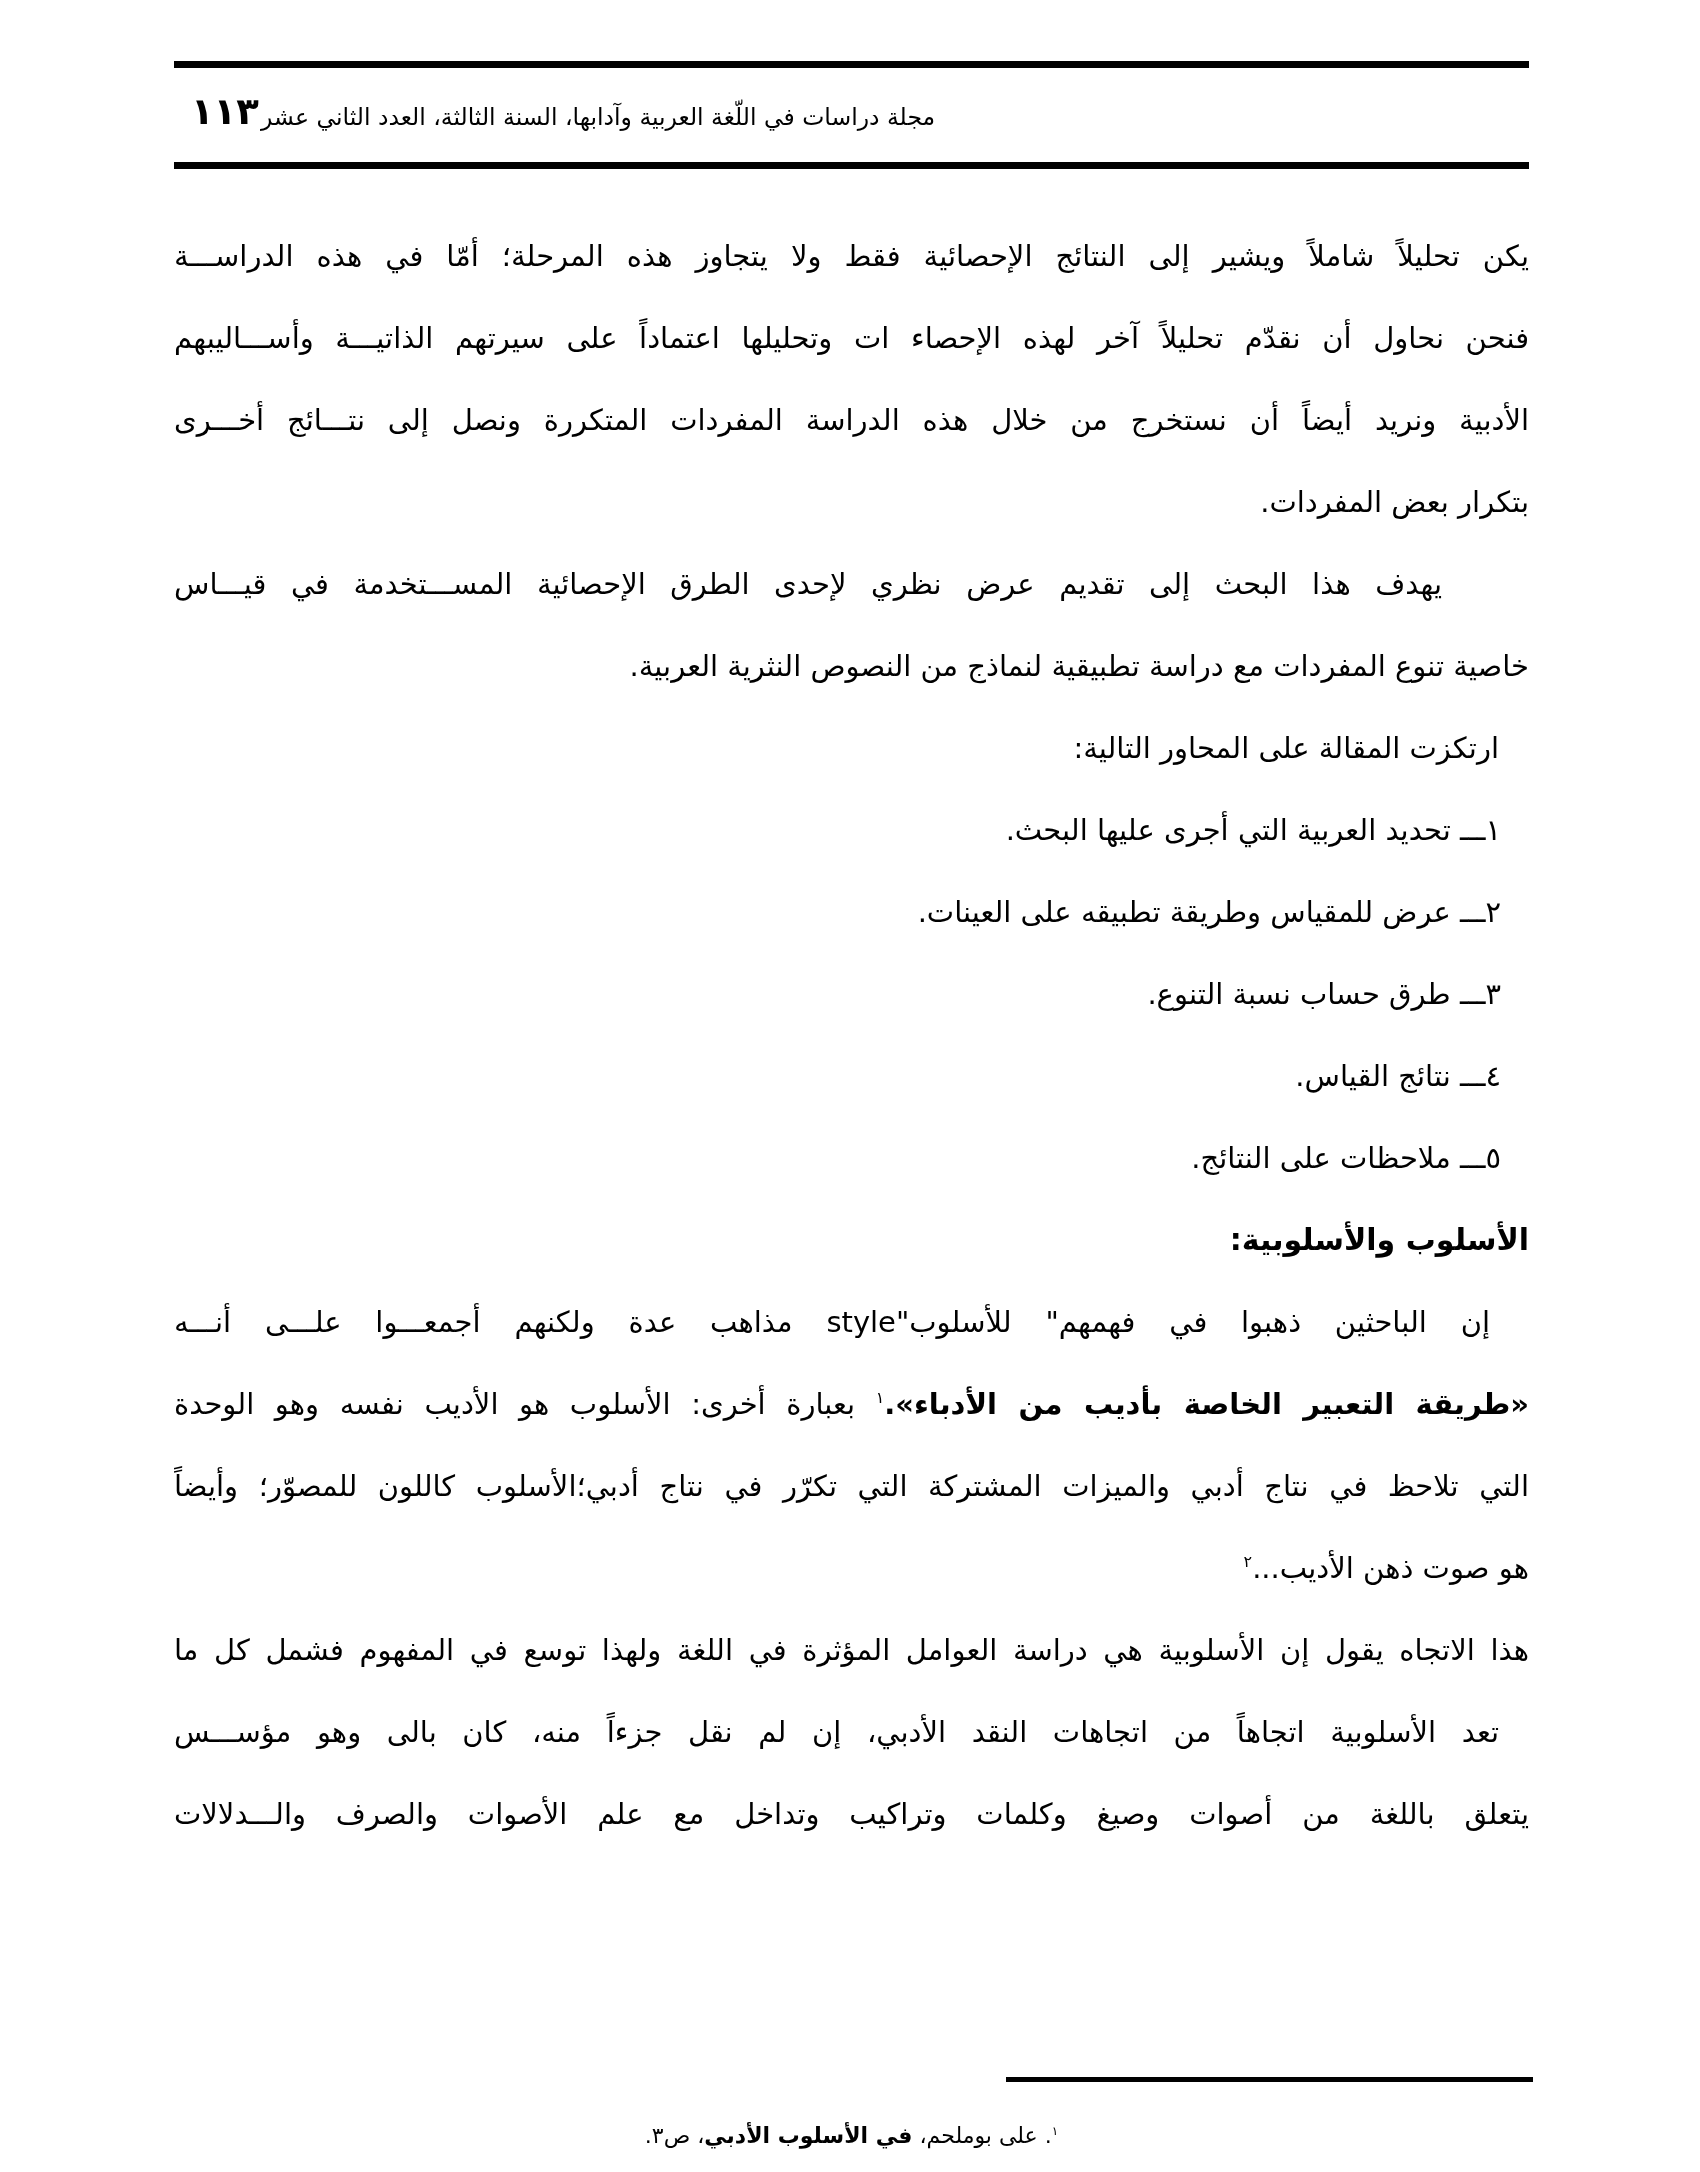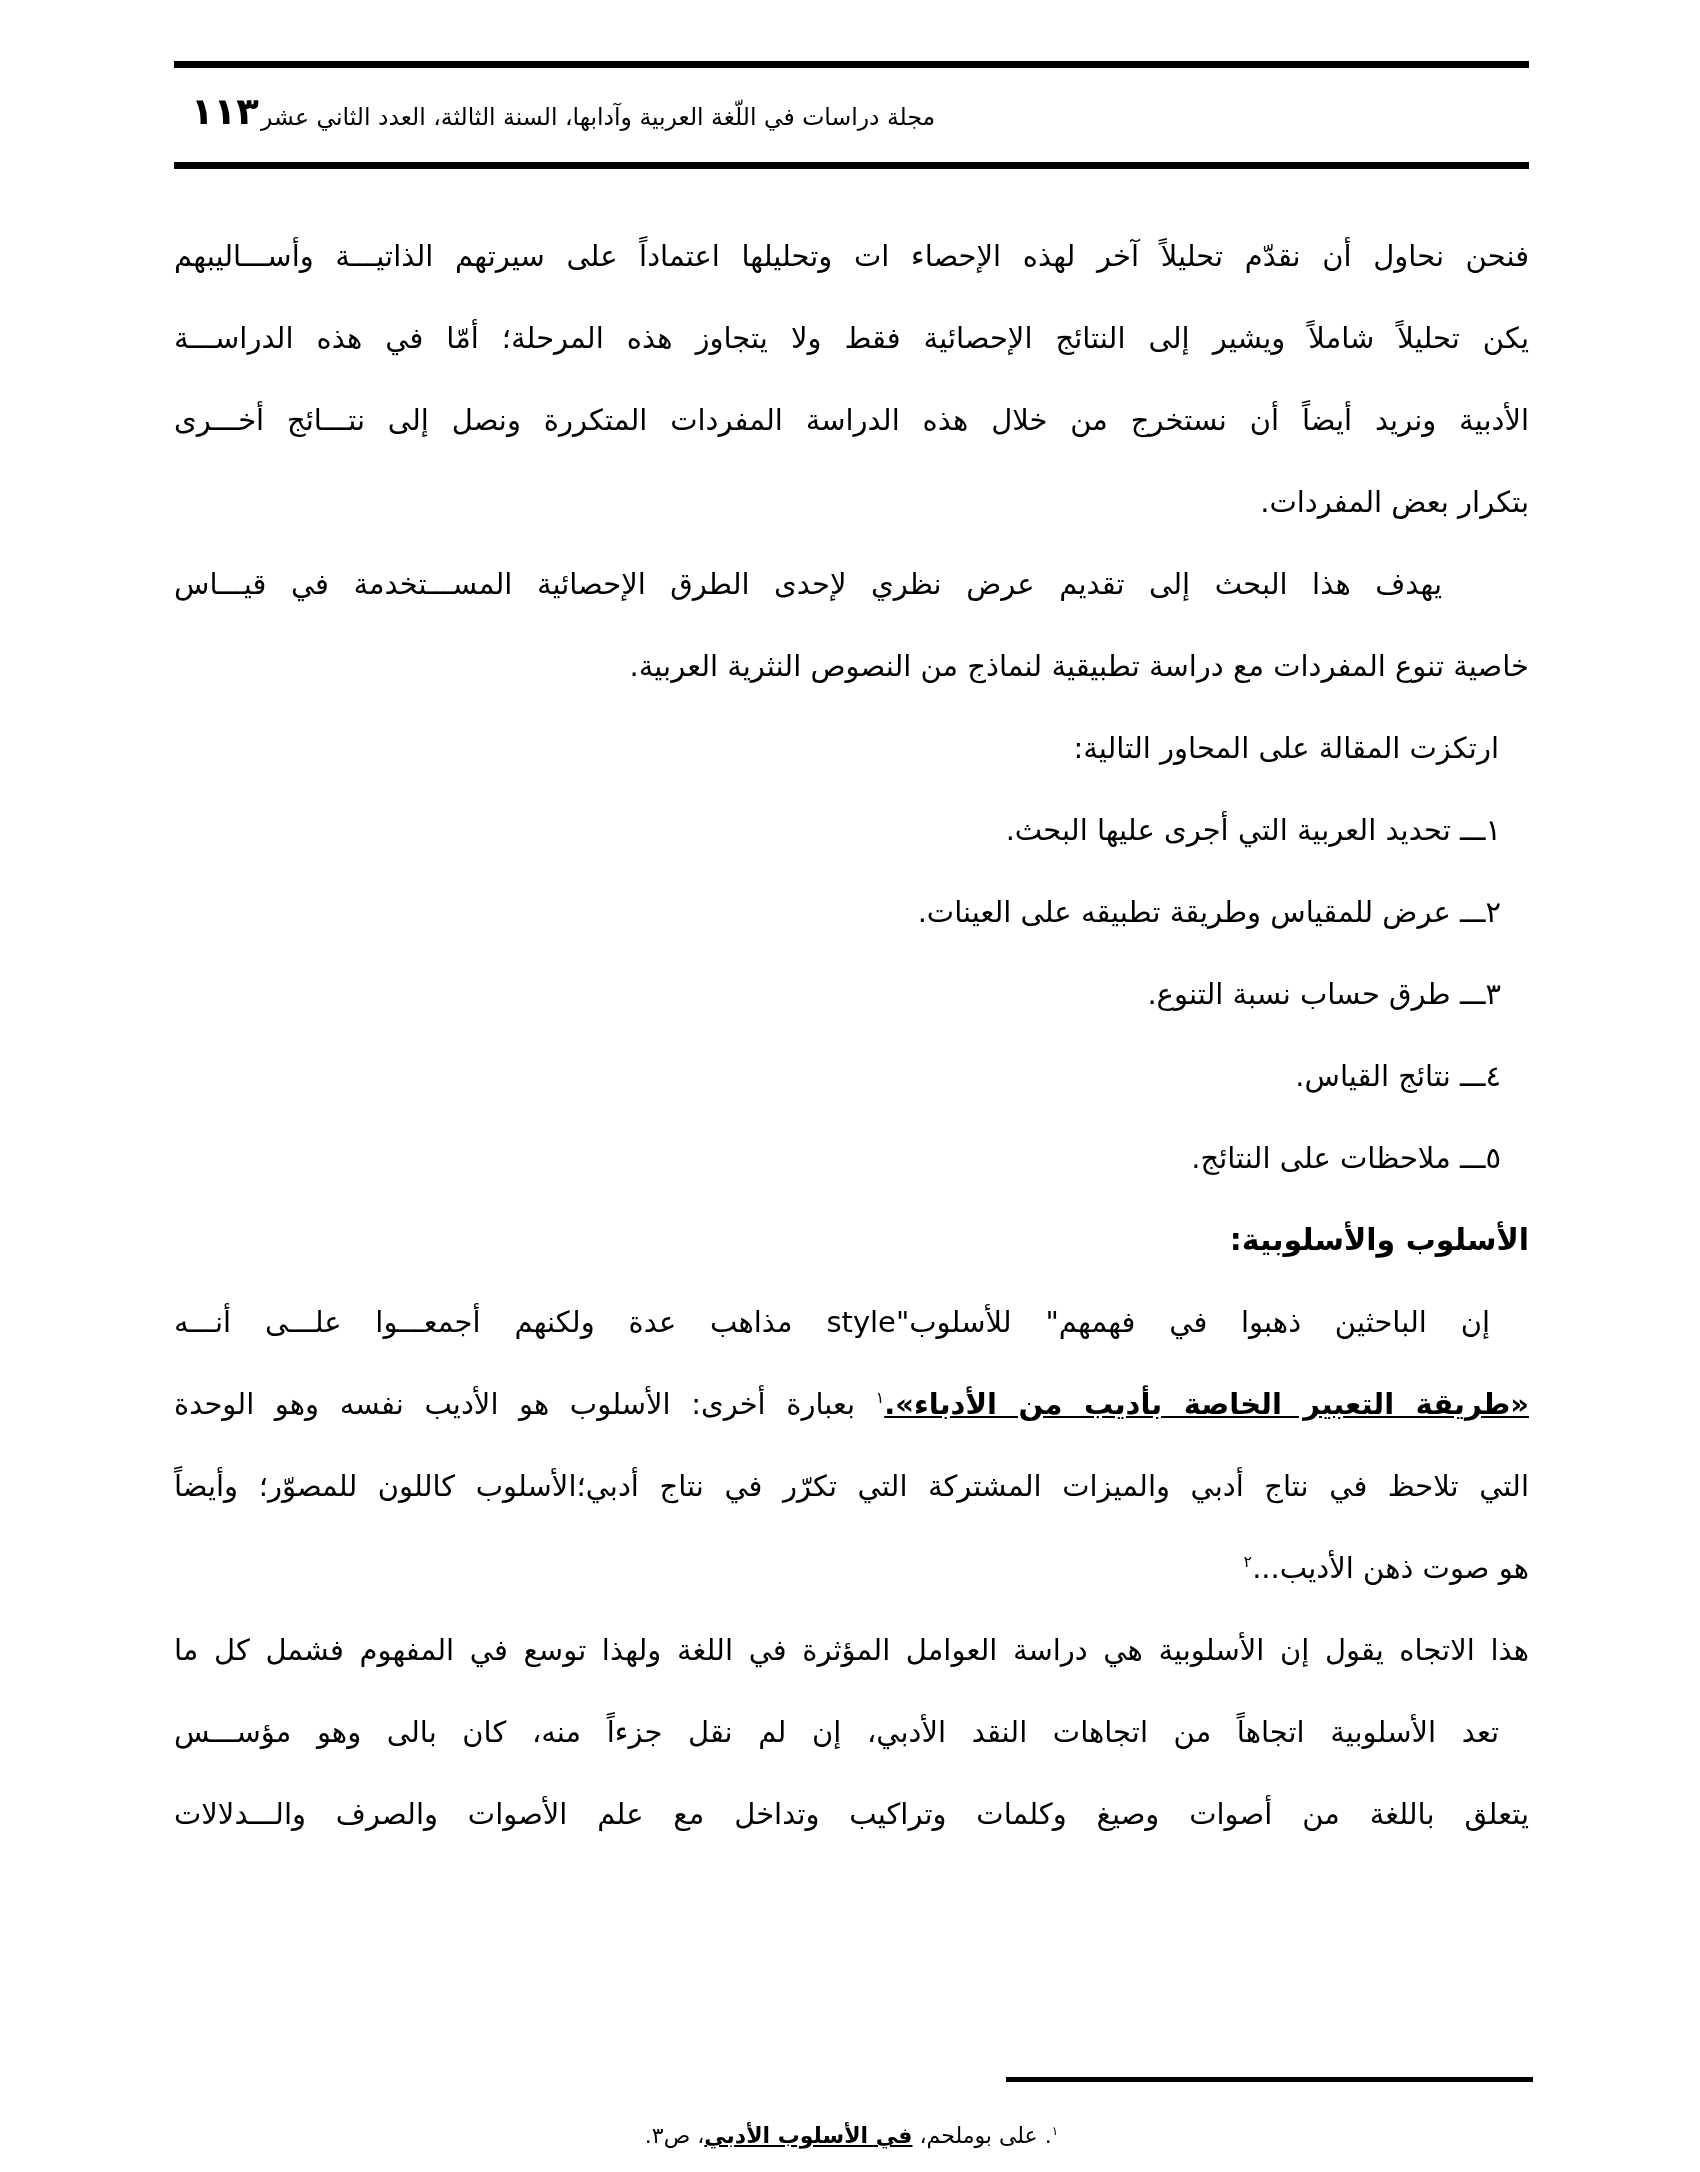--- a/index.html
+++ b/index.html
@@ -72,21 +72,21 @@
     height: 82px;
   }
   .indent-lg  { padding-right: 87px; }
   .indent-md  { padding-right: 39px;  }
   .indent-sm  { padding-right: 30px;  }
   .indent-list{ padding-right: 28px;  }
   .heading {
     font-weight: bold;
     font-size: 30px;
   }
-  .b { font-weight: bold; text-decoration: underline; }
+  .b { font-weight: bold; }
   sup {
     font-size: 0.55em;
     vertical-align: super;
     line-height: 0;
   }
   
   .fn-rule {
     position: absolute;
     left: 1006px;
     top: 2077px;
@@ -113,22 +113,22 @@
 <body>
 
 <div class="page">
 
   <div class="rule rule-top"></div>
   <div class="page-number">١١٣</div>
   <div class="journal-title">مجلة دراسات في اللّغة العربية وآدابها، السنة الثالثة، العدد الثاني عشر</div>
   <div class="rule rule-bottom"></div>
 
   <div class="body-block">
+    <div class="line justify">يكن تحليلاً شاملاً ويشير إلى النتائج الإحصائية فقط ولا يتجاوز هذه المرحلة؛ أمّا في هذه الدراســـة</div>
     <div class="line justify">فنحن نحاول أن نقدّم تحليلاً آخر لهذه الإحصاء ات وتحليلها اعتماداً على سيرتهم الذاتيـــة وأســـاليبهم</div>
-    <div class="line justify">يكن تحليلاً شاملاً ويشير إلى النتائج الإحصائية فقط ولا يتجاوز هذه المرحلة؛ أمّا في هذه الدراســـة</div>
     <div class="line justify">الأدبية ونريد أيضاً أن نستخرج من خلال هذه الدراسة المفردات المتكررة ونصل إلى نتـــائج أخـــرى</div>
     <div class="line">بتكرار بعض المفردات.</div>
     <div class="line justify indent-lg">يهدف هذا البحث إلى تقديم عرض نظري لإحدى الطرق الإحصائية المســـتخدمة في قيـــاس</div>
     <div class="line">خاصية تنوع المفردات مع دراسة تطبيقية لنماذج من النصوص النثرية العربية.</div>
     <div class="line indent-sm">ارتكزت المقالة على المحاور التالية:</div>
     <div class="line indent-list">١ـــ تحديد العربية التي أجرى عليها البحث.</div>
     <div class="line indent-list">٢ـــ عرض للمقياس وطريقة تطبيقه على العينات.</div>
     <div class="line indent-list">٣ـــ طرق حساب نسبة التنوع.</div>
     <div class="line indent-list">٤ـــ نتائج القياس.</div>
     <div class="line indent-list">٥ـــ ملاحظات على النتائج.</div>

